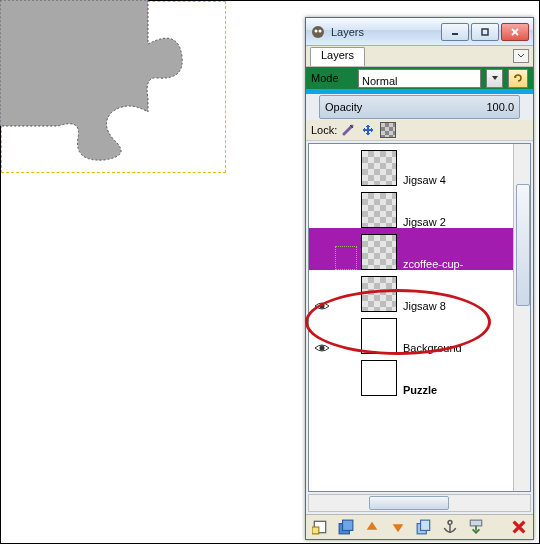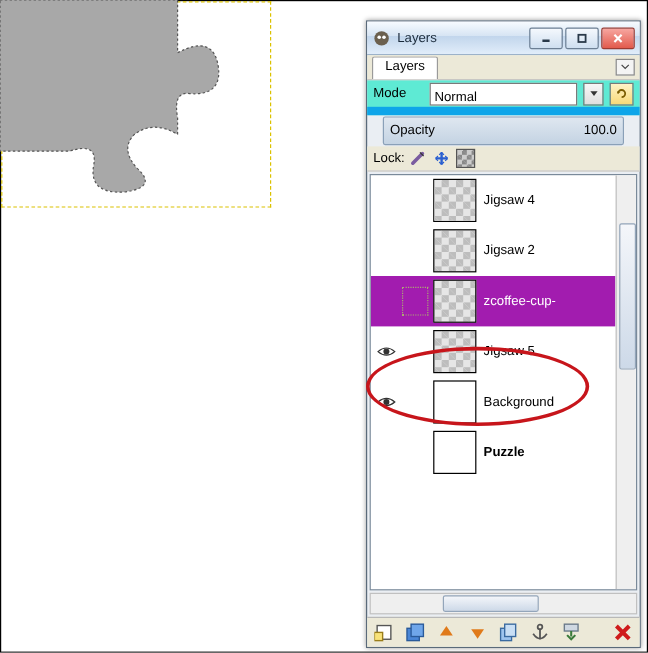--- a/index.html
+++ b/index.html
@@ -11,32 +11,32 @@
 .titlebar{height:27px;background:linear-gradient(#f7fbff,#d6e4f3 45%,#c2d6ec 46%,#e1edfa);display:flex;align-items:center;padding:0 4px;border-bottom:1px solid #9cb2c9}
 .title-icon{width:16px;height:16px;margin-right:5px}
 .title-text{flex:1;color:#1a2a3a}
 .winbtns{display:flex;gap:2px}
 .winbtn{width:26px;height:16px;border:1px solid #6c7f94;border-radius:2px;background:linear-gradient(#f4f8fd,#cfdff0);display:flex;align-items:center;justify-content:center;cursor:pointer}
 .winbtn.close{background:linear-gradient(#f7a6a0,#e25b4d);border-color:#9c3b32}
 .winbtn svg{width:10px;height:10px}
 .dock-row{height:20px;background:#ece9d8;border-bottom:1px solid #bfbfbf;display:flex;align-items:center;padding:0 4px;gap:4px}
 .tab{height:16px;padding:1px 10px;background:#fff;border:1px solid #9a9a9a;border-bottom:none;border-radius:2px 2px 0 0}
 .dock-menu{margin-left:auto;width:14px;height:12px;border:1px solid #888;background:#f4f4f4;display:flex;align-items:center;justify-content:center}
-.field-row{height:22px;background:#5eead4;border-bottom:7px solid #0ea5e9;display:flex;align-items:center;padding:0 5px;gap:5px}
+.field-row{height:22px;background:#15803d;border-bottom:5px solid #0ea5e9;display:flex;align-items:center;padding:0 5px;gap:5px}
 .field-row.opacity{background:linear-gradient(#dfe7f0,#c4d3e3);border:1px solid #8aa0b8;margin:1px 13px;border-radius:2px}
 .mode-label{width:42px}
 .mode-select{flex:1;height:17px;background:#fff;border:1px solid #7a7a7a;padding:0 3px;display:flex;align-items:flex-end}
 .dd-btn{width:15px;height:17px;border:1px solid #7a7a7a;background:linear-gradient(#f7f7f7,#dedede);display:flex;align-items:center;justify-content:center}
 .reset-btn{width:18px;height:17px;border:1px solid #7a7a7a;background:linear-gradient(#fff3c7,#f7d978);display:flex;align-items:center;justify-content:center}
 .opacity-val{margin-left:auto;color:#000}
 .lock-row{height:20px;background:#ece9d8;border-bottom:1px solid #c9c9c9;display:flex;align-items:center;padding:0 5px;gap:2px}
 .lock-btn{width:16px;height:16px;display:flex;align-items:center;justify-content:center;border:1px solid transparent}
 .layers-frame{flex:1;margin:2px;border:1px solid #7a8a9a;background:#fff;display:flex;overflow:hidden}
 .layers-list{flex:1;overflow:hidden}
-.layer-row{height:42px;display:flex;align-items:center}
+.layer-row{height:42px;display:flex;align-items:flex-end}
 .layer-row.selected{background:#a21caf;color:#fff}
 .eye-cell{width:26px;display:flex;justify-content:center}
 .link-cell{width:26px}
 .thumb{width:34px;height:34px;border:1px solid #000;margin-right:6px;background:#fff}
 .thumb.checker{background-image:linear-gradient(45deg,#bdbdbd 25%,transparent 25%,transparent 75%,#bdbdbd 75%),linear-gradient(45deg,#bdbdbd 25%,#e6e6e6 25%,#e6e6e6 75%,#bdbdbd 75%);background-size:12px 12px;background-position:0 0,6px 6px}
 .thumb.half{position:relative;overflow:hidden;display:block}
 .thumb.half::before{content:"";display:block;width:34px;height:34px;background-image:linear-gradient(45deg,#bdbdbd 25%,transparent 25%,transparent 75%,#bdbdbd 75%),linear-gradient(45deg,#bdbdbd 25%,#e6e6e6 25%,#e6e6e6 75%,#bdbdbd 75%);background-size:12px 12px;background-position:0 0,6px 6px}
 .layer-name{white-space:nowrap;overflow:hidden}
 .layer-name.bold{font-weight:bold}
 .sel-outline{border:1px dotted #aca873;width:22px;height:24px;margin-right:4px;box-sizing:border-box}
@@ -164,21 +164,21 @@
       </div>
       <div class="layer-row">
         <div class="eye-cell eye-icon">
             <svg viewBox="0 0 16 12">
               <path d="M1 6 Q8 0 15 6 Q8 12 1 6 Z" fill="none" stroke="#333"></path>
               <circle cx="8" cy="6" r="2.5" fill="#333"></circle>
             </svg>
           </div>
         <div class="link-cell"></div>
         <div class="thumb checker"></div>
-        <span class="layer-name">Jigsaw 5</span>
+        <span class="layer-name">Jigsaw 8</span>
       </div>
       <div class="layer-row">
         <div class="eye-cell eye-icon">
             <svg viewBox="0 0 16 12">
               <path d="M1 6 Q8 0 15 6 Q8 12 1 6 Z" fill="none" stroke="#333"></path>
               <circle cx="8" cy="6" r="2.5" fill="#333"></circle>
             </svg>
           </div>
         <div class="link-cell"></div>
         <div class="thumb"></div>

